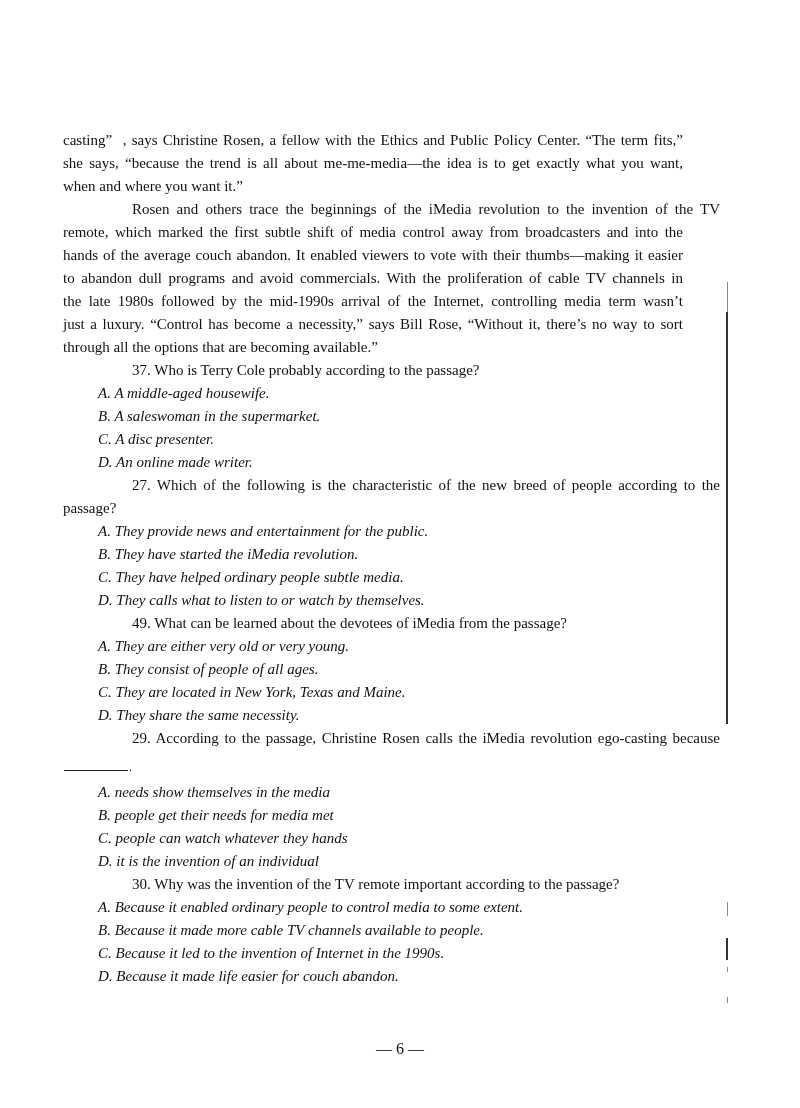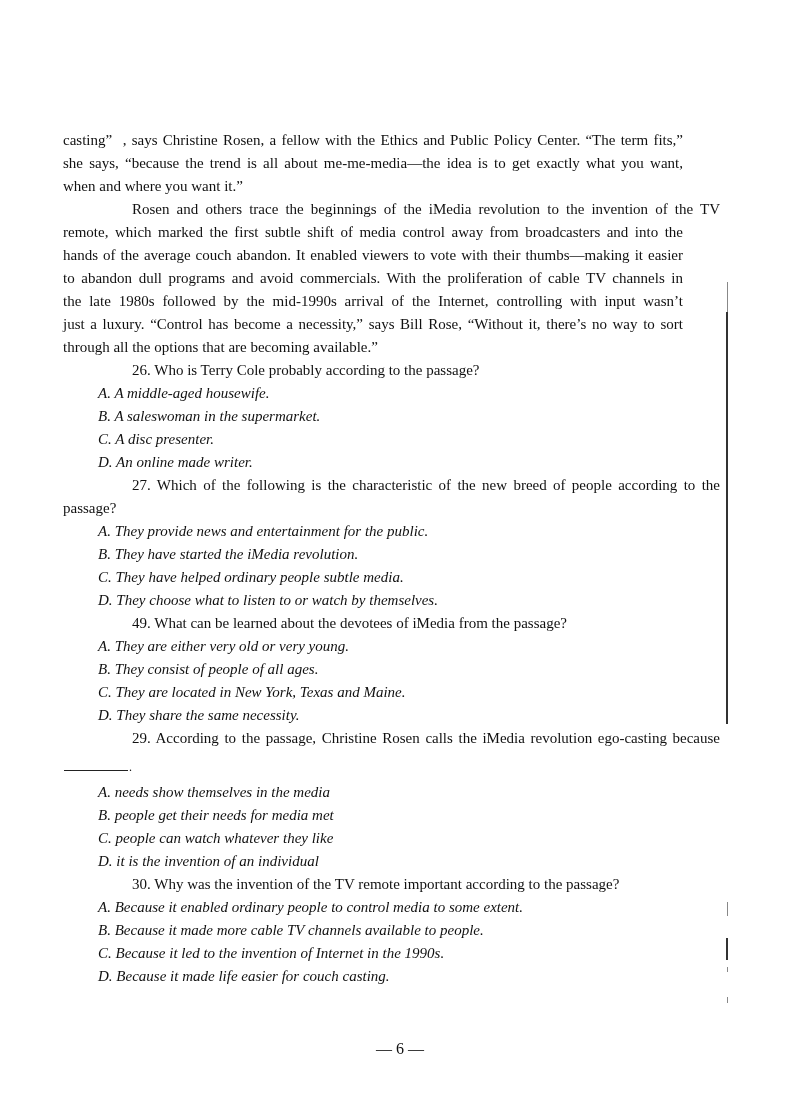--- a/index.html
+++ b/index.html
@@ -34,66 +34,66 @@
 <div class="page">
 
   <div>
     <div class="line just" style="top:131px">casting”&nbsp; , says Christine Rosen, a fellow with the Ethics and Public Policy Center. “The term fits,”</div>
     <div class="line just" style="top:154px">she says, “because the trend is all about me-me-media—the idea is to get exactly what you want,</div>
     <div class="line" style="top:177px">when and where you want it.”</div>
     <div class="line just ind" style="top:200px">Rosen and others trace the beginnings of the iMedia revolution to the invention of the TV</div>
     <div class="line just" style="top:223px">remote, which marked the first subtle shift of media control away from broadcasters and into the</div>
     <div class="line just" style="top:246px">hands of the average couch abandon. It enabled viewers to vote with their thumbs—making it easier</div>
     <div class="line just" style="top:269px">to abandon dull programs and avoid commercials. With the proliferation of cable TV channels in</div>
-    <div class="line just" style="top:292px">the late 1980s followed by the mid-1990s arrival of the Internet, controlling with input wasn’t</div>
+    <div class="line just" style="top:292px">the late 1980s followed by the mid-1990s arrival of the Internet, controlling media term wasn’t</div>
     <div class="line just" style="top:315px">just a luxury. “Control has become a necessity,” says Bill Rose, “Without it, there’s no way to sort</div>
     <div class="line" style="top:338px">through all the options that are becoming available.”</div>
   </div>
 
   <div>
-    <div class="line ind" style="top:361px">26. Who is Terry Cole probably according to the passage?</div>
+    <div class="line ind" style="top:361px">37. Who is Terry Cole probably according to the passage?</div>
     <div class="line opt" style="top:384px">A. A middle-aged housewife.</div>
     <div class="line opt" style="top:407px">B. A saleswoman in the supermarket.</div>
     <div class="line opt" style="top:430px">C. A disc presenter.</div>
     <div class="line opt" style="top:453px">D. An online made writer.</div>
   </div>
 
   <div>
     <div class="line just ind" style="top:476px">27. Which of the following is the characteristic of the new breed of people according to the</div>
     <div class="line" style="top:499px">passage?</div>
     <div class="line opt" style="top:522px">A. They provide news and entertainment for the public.</div>
     <div class="line opt" style="top:545px">B. They have started the iMedia revolution.</div>
     <div class="line opt" style="top:568px">C. They have helped ordinary people subtle media.</div>
-    <div class="line opt" style="top:591px">D. They choose what to listen to or watch by themselves.</div>
+    <div class="line opt" style="top:591px">D. They calls what to listen to or watch by themselves.</div>
   </div>
 
   <div>
     <div class="line ind" style="top:614px">49. What can be learned about the devotees of iMedia from the passage?</div>
     <div class="line opt" style="top:637px">A. They are either very old or very young.</div>
     <div class="line opt" style="top:660px">B. They consist of people of all ages.</div>
     <div class="line opt" style="top:683px">C. They are located in New York, Texas and Maine.</div>
     <div class="line opt" style="top:706px">D. They share the same necessity.</div>
   </div>
 
   <div>
     <div class="line just ind" style="top:729px">29. According to the passage, Christine Rosen calls the iMedia revolution ego-casting because</div>
     <div class="blank"></div>
     <span class="blank-dot">.</span>
     <div class="line opt" style="top:783px">A. needs show themselves in the media</div>
     <div class="line opt" style="top:806px">B. people get their needs for media met</div>
-    <div class="line opt" style="top:829px">C. people can watch whatever they like</div>
+    <div class="line opt" style="top:829px">C. people can watch whatever they hands</div>
     <div class="line opt" style="top:852px">D. it is the invention of an individual</div>
   </div>
 
   <div>
     <div class="line ind" style="top:875px">30. Why was the invention of the TV remote important according to the passage?</div>
     <div class="line opt" style="top:898px">A. Because it enabled ordinary people to control media to some extent.</div>
     <div class="line opt" style="top:921px">B. Because it made more cable TV channels available to people.</div>
     <div class="line opt" style="top:944px">C. Because it led to the invention of Internet in the 1990s.</div>
-    <div class="line opt" style="top:967px">D. Because it made life easier for couch casting.</div>
+    <div class="line opt" style="top:967px">D. Because it made life easier for couch abandon.</div>
   </div>
 
   <div class="margin-dot" style="left:727px; top:282px; height:30px;"></div>
   <div class="margin-line" style="left:726px; top:312px; height:412px;"></div>
   <div class="margin-dot" style="left:727px; top:902px; height:14px;"></div>
   <div class="margin-line" style="left:726px; top:938px; height:22px;"></div>
   <div class="margin-dot" style="left:727px; top:967px; height:5px;"></div>
   <div class="margin-dot" style="left:727px; top:997px; height:6px;"></div>
 
   <div class="page-num">— 6 —</div>

